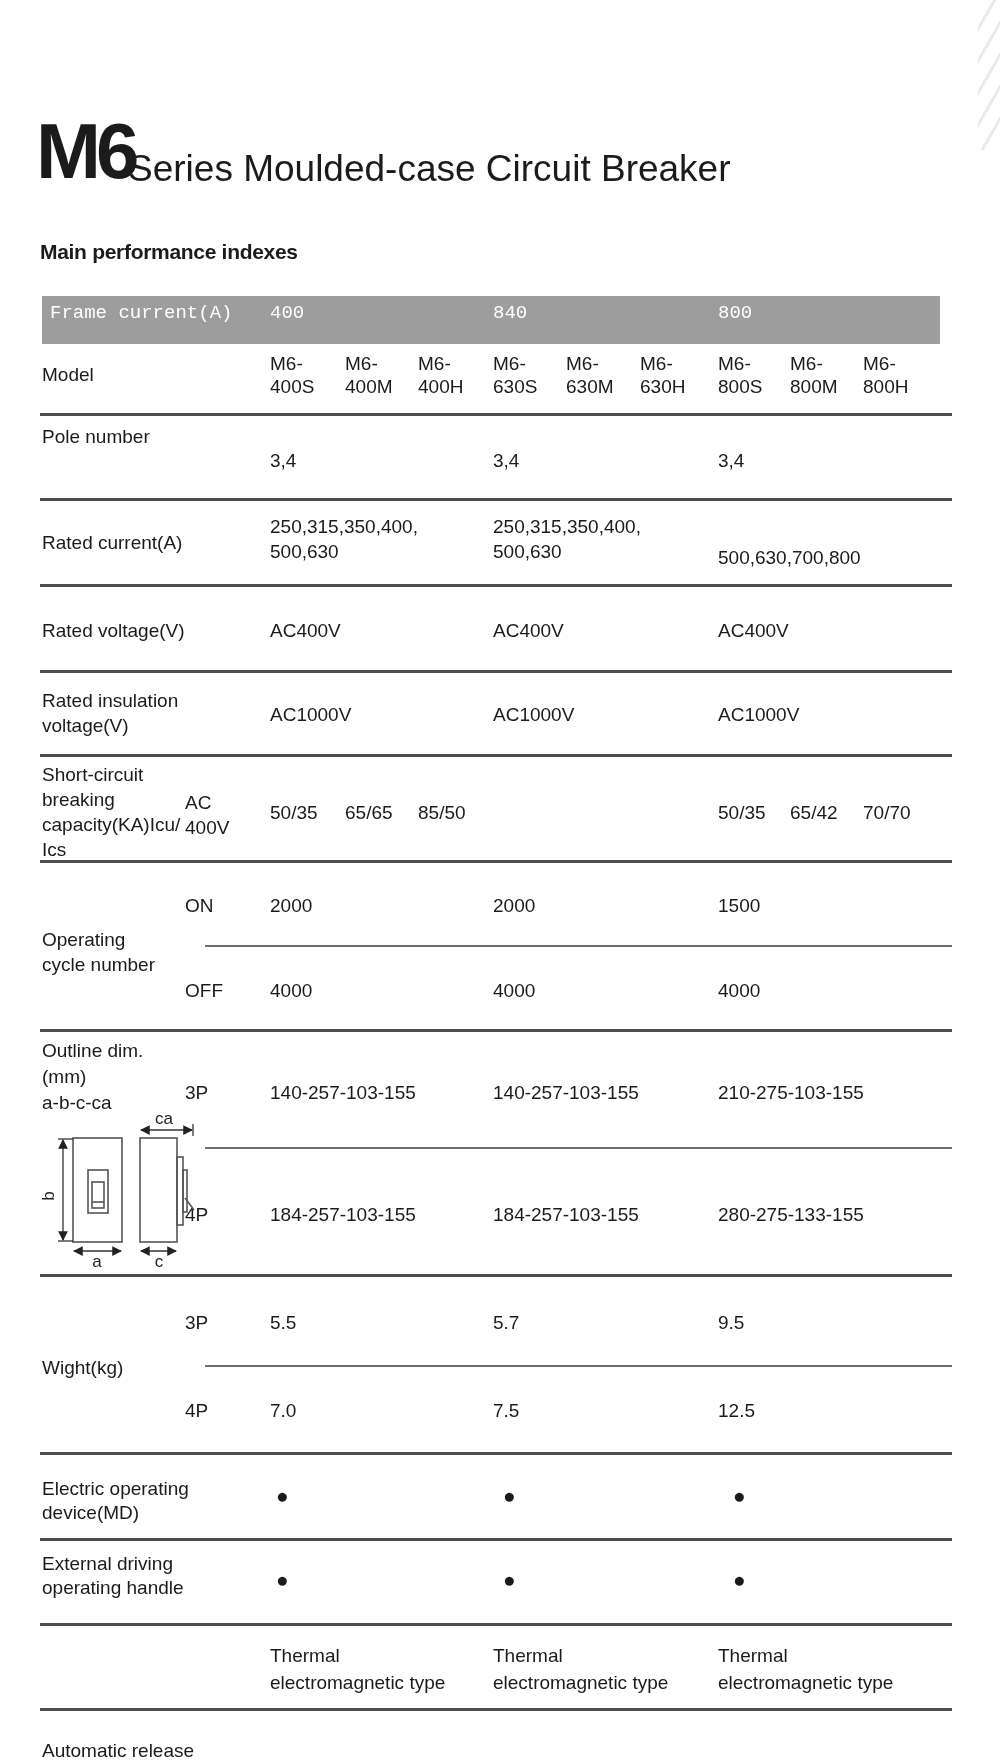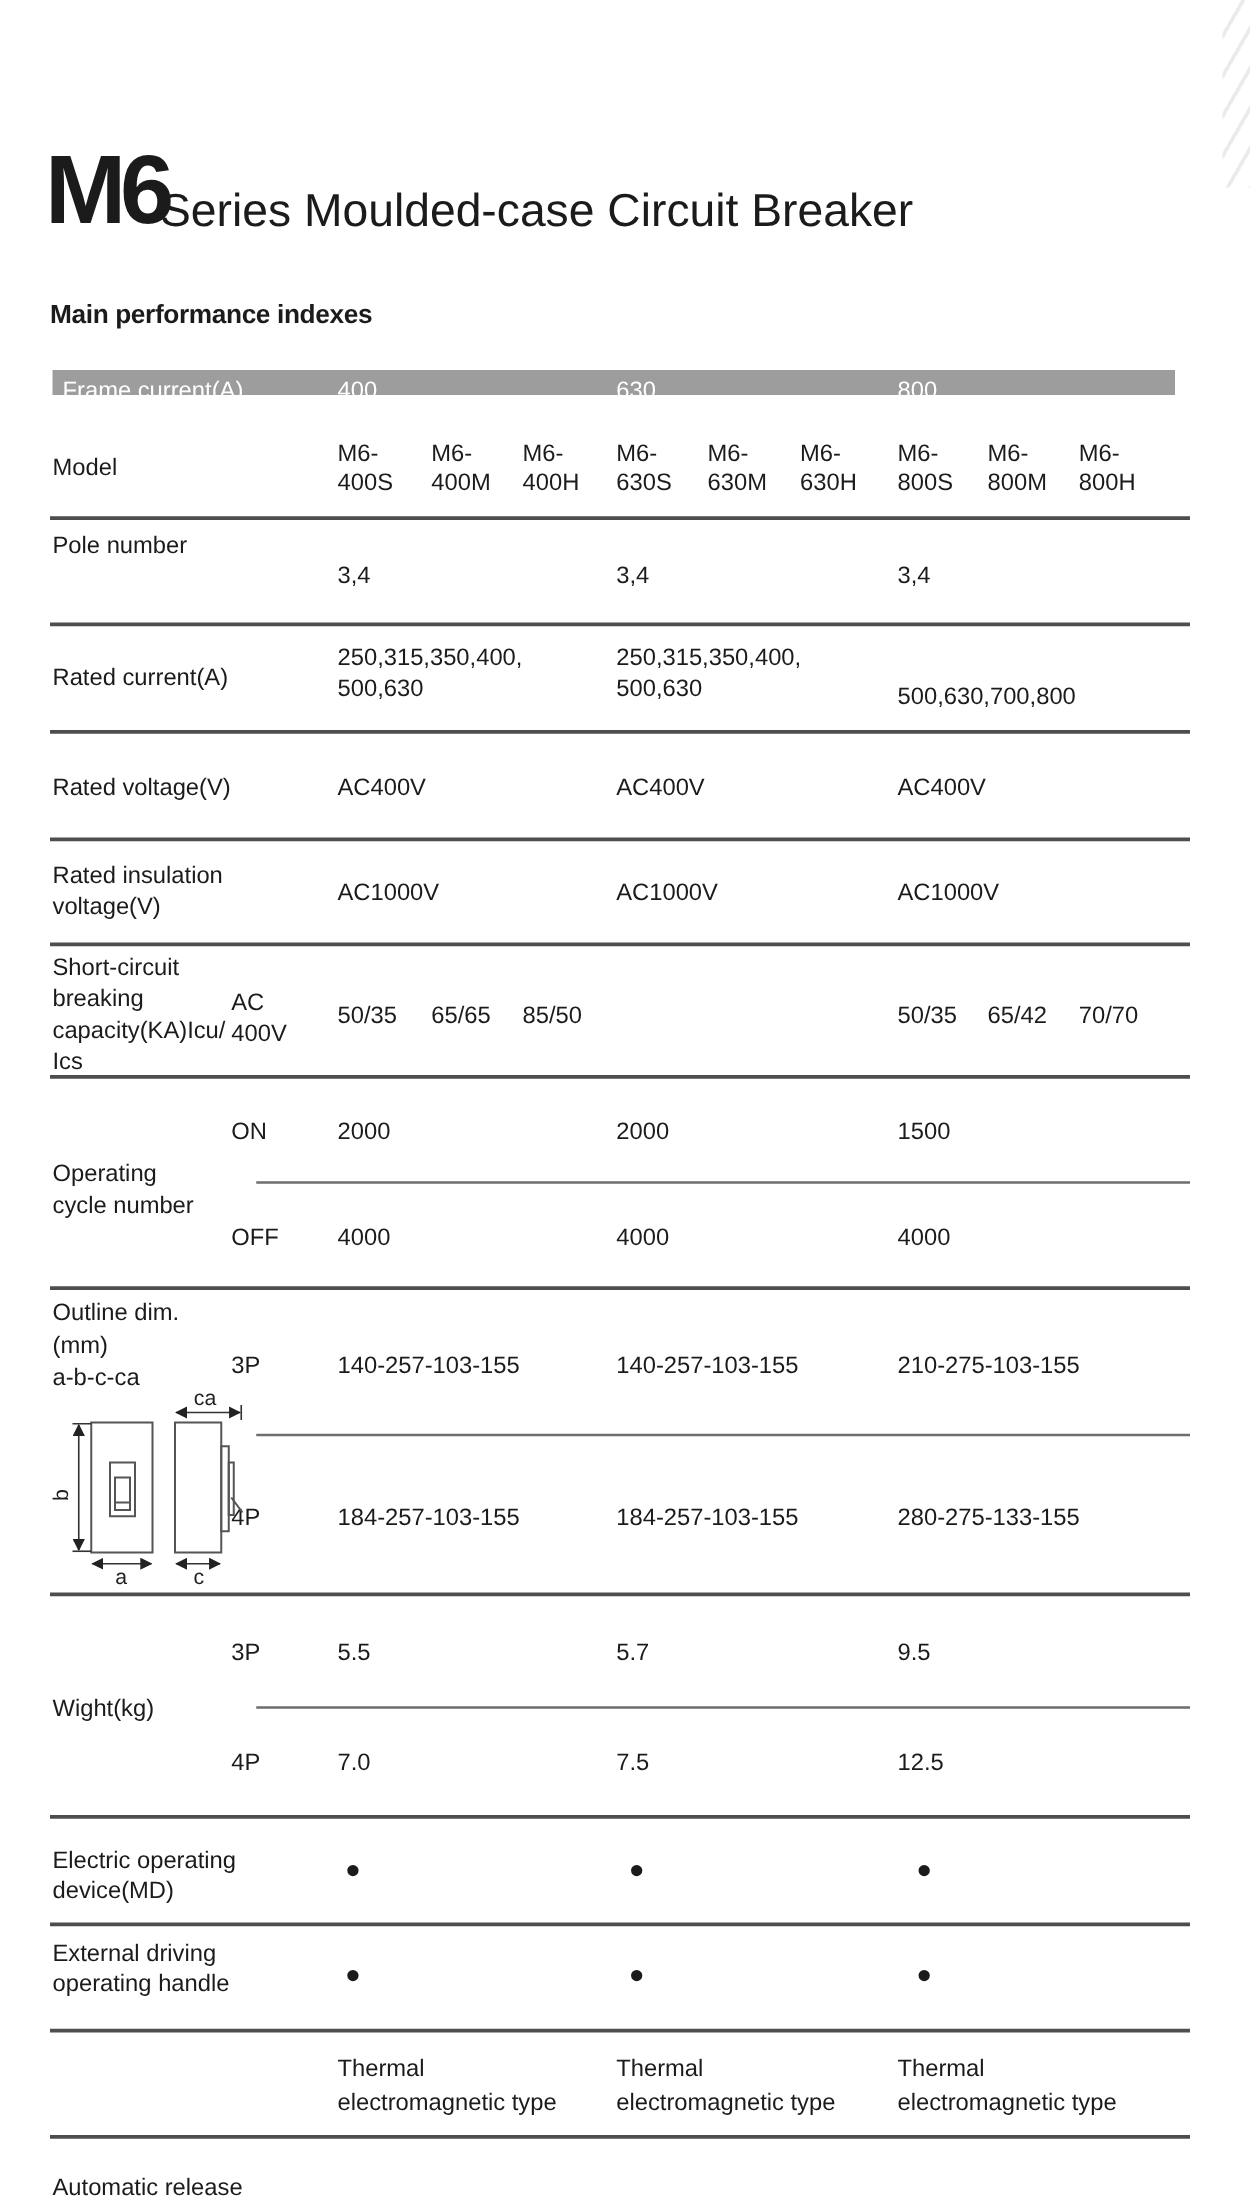--- a/index.html
+++ b/index.html
@@ -8,21 +8,21 @@
   .page { position:relative; width:1000px; height:1763px; background:#fff; overflow:hidden;padding-left:12px; }
 
   .abs { position:absolute; white-space:pre-line; font-size:19px; line-height:25px; color:var(--text,#1b1b1b); }
 
   
   .series-abbr { left:36px; top:114px; font-size:78px; line-height:74px; font-weight:bold; letter-spacing:-5px; white-space:nowrap; }
   .series-title { left:128px; top:150px; font-size:37px; line-height:38px; white-space:nowrap; }
   .section-heading { left:40px; top:239px; font-size:21px; line-height:26px; font-weight:bold; letter-spacing:-0.3px; }
 
   
-  .frame-bar { position:absolute; left:42px; top:296px; width:898px; height:20px; background:var(--header-bar,#9d9d9d); }
+  .frame-bar { position:absolute; left:42px; top:296px; width:898px; height:48px; background:var(--header-bar,#9d9d9d);font-family:Liberation Mono, monospace; }
   .frame-bar span { position:absolute; top:0; line-height:34px; font-size:19px; color:var(--header-text,#ffffff); white-space:nowrap; }
 
   
   .rule { position:absolute; left:40px; width:912px; height:3px; background:var(--rule,#4e4e4e); }
   .rule-sub { position:absolute; left:205px; width:747px; height:2px; background:#6e6e6e; }
 
   
   .cL { left:42px; }            
   .cS { left:185px; }           
   .c1 { left:270px; } .c2 { left:493px; } .c3 { left:718px; }
@@ -51,21 +51,21 @@
 
   <div class="corner-watermark"></div>
 
   <div class="abs series-abbr">M6</div>
   <div class="abs series-title">Series Moulded-case Circuit Breaker</div>
   <div class="abs section-heading">Main performance indexes</div>
 
   <div class="frame-bar">
     <span style="left:8px">Frame current(A)</span>
     <span style="left:228px">400</span>
-    <span style="left:451px">630</span>
+    <span style="left:451px">840</span>
     <span style="left:676px">800</span>
   </div>
 
   <div class="abs cL" style="top:362px">Model</div>
   <div class="abs s1 model-cell" style="top:352px">M6-
 400S</div>
   <div class="abs s2 model-cell" style="top:352px">M6-
 400M</div>
   <div class="abs s3 model-cell" style="top:352px">M6-
 400H</div>

